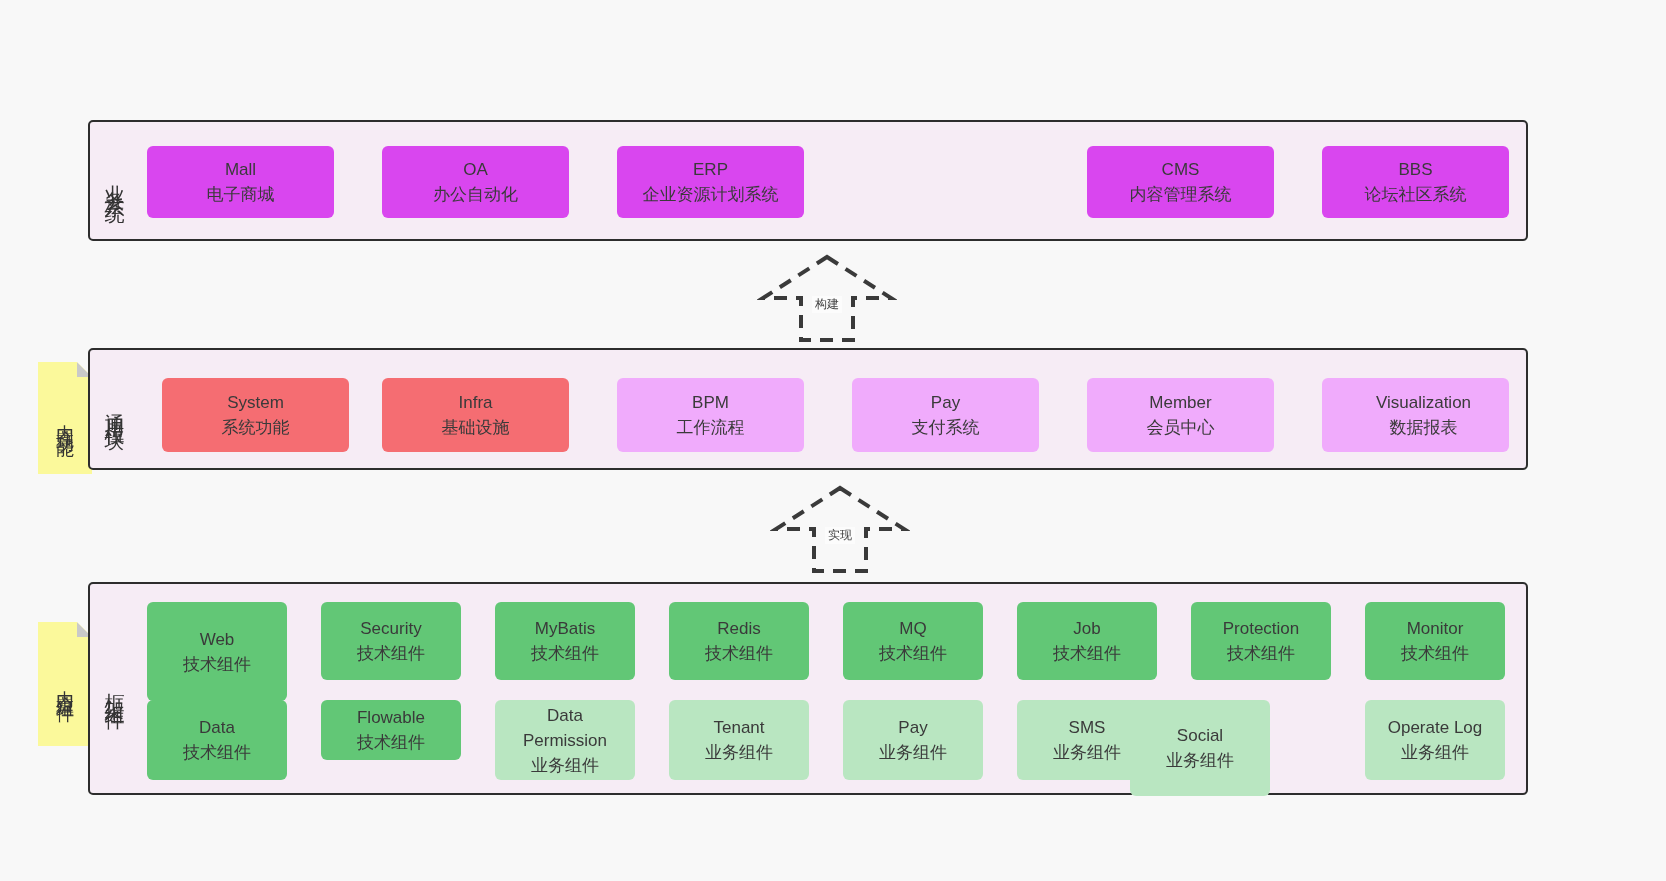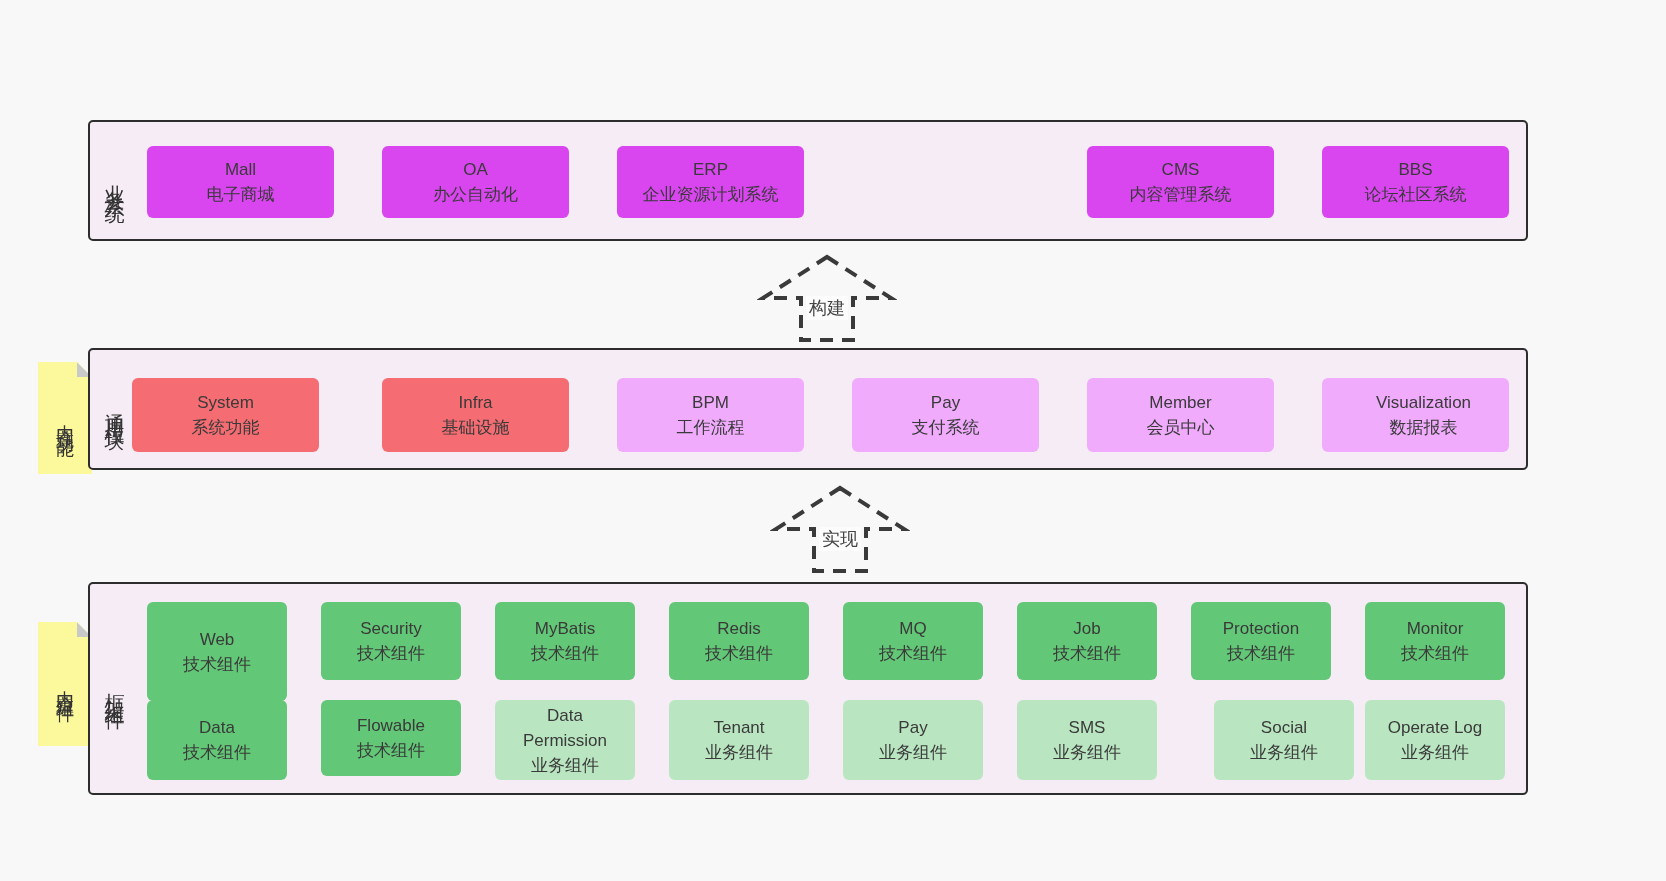--- a/index.html
+++ b/index.html
@@ -31,21 +31,21 @@
   .green{background:#62c776;}
   .lgreen{background:#b9e6c1;}
   
   .row6 .box{width:187px;height:72px;top:24px;}
   
   .row8 .box{width:140px;}
   .arrow{position:absolute;width:140px;height:92px;}
   .arrow svg{position:absolute;left:0;top:0;}
   .arrow .arrow-label{
     position:absolute;left:50%;top:44px;transform:translateX(-50%);
-    background:#fcfcfc;padding:0 3px;font-size:18px;color:#444;white-space:nowrap;
+    background:#fcfcfc;padding:0 3px;font-size:12px;color:#444;white-space:nowrap;
   }
   .note{
     position:absolute;left:38px;width:54px;background:#fbf99b;
     clip-path:polygon(0 0,calc(100% - 15px) 0,100% 15px,100% 100%,0 100%);
     z-index:0;
   }
   .note .fold{
     position:absolute;top:0;right:0;width:15px;height:15px;
     background:#c9c9c9;clip-path:polygon(0 0,100% 100%,0 100%);
   }
@@ -89,21 +89,21 @@
   </svg>
   <div class="arrow-label">构建</div>
 </div>
 
 <div class="note" style="top:362px;height:112px;">
   <div class="fold"></div>
   <div class="note-text">内置功能</div>
 </div>
 <div class="layer row6" style="top:348px;height:122px;">
   <div class="v-label">通用模块</div>
-  <div class="box red" style="left:42px;top:28px;height:74px;">
+  <div class="box red" style="left:72px;top:28px;height:74px;">
     <div>System</div>
     <div>系统功能</div>
   </div>
   <div class="box red" style="left:292px;top:28px;height:74px;">
     <div>Infra</div>
     <div>基础设施</div>
   </div>
   <div class="box pink" style="left:527px;top:28px;height:74px;">
     <div>BPM</div>
     <div>工作流程</div>
@@ -166,41 +166,41 @@
   </div>
   <div class="box green" style="left:1275px;top:18px;height:78px;">
     <div>Monitor</div>
     <div>技术组件</div>
   </div>
 
   <div class="box green" style="left:57px;top:116px;height:80px;">
     <div>Data</div>
     <div>技术组件</div>
   </div>
-  <div class="box green" style="left:231px;top:116px;height:76px;">
+  <div class="box green" style="left:231px;top:116px;height:60px;">
     <div>Flowable</div>
     <div>技术组件</div>
   </div>
   <div class="box lgreen" style="left:405px;top:116px;height:80px;">
     <div>Data Permission</div>
     <div>业务组件</div>
   </div>
   <div class="box lgreen" style="left:579px;top:116px;height:80px;justify-content:center;">
     <div>Tenant</div>
     <div>业务组件</div>
   </div>
   <div class="box lgreen" style="left:753px;top:116px;height:80px;">
     <div>Pay</div>
     <div>业务组件</div>
   </div>
   <div class="box lgreen" style="left:927px;top:116px;height:80px;">
     <div>SMS</div>
     <div>业务组件</div>
   </div>
-  <div class="box lgreen" style="left:1124px;top:116px;height:80px;">
+  <div class="box lgreen" style="left:1040px;top:116px;height:96px;">
     <div>Social</div>
     <div>业务组件</div>
   </div>
   <div class="box lgreen" style="left:1275px;top:116px;height:80px;">
     <div>Operate Log</div>
     <div>业务组件</div>
   </div>
 </div>
 
 </body></html>

